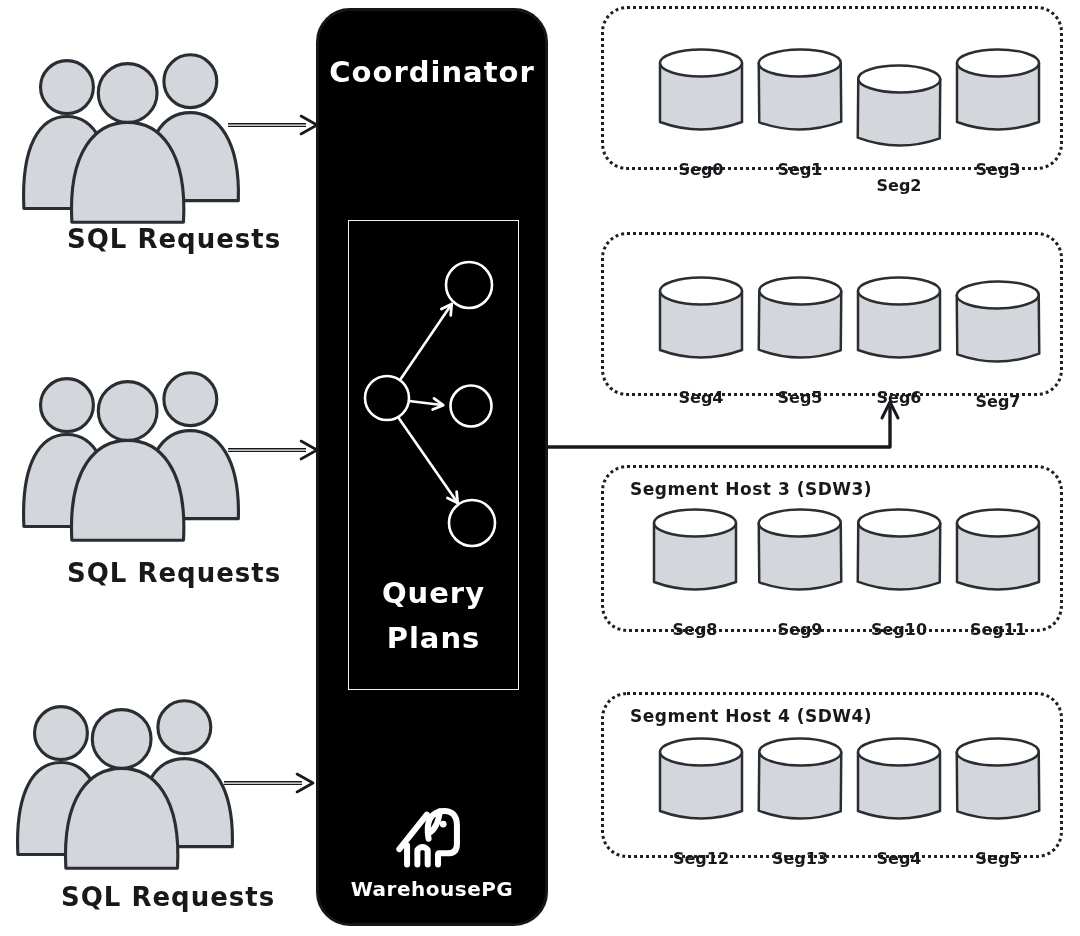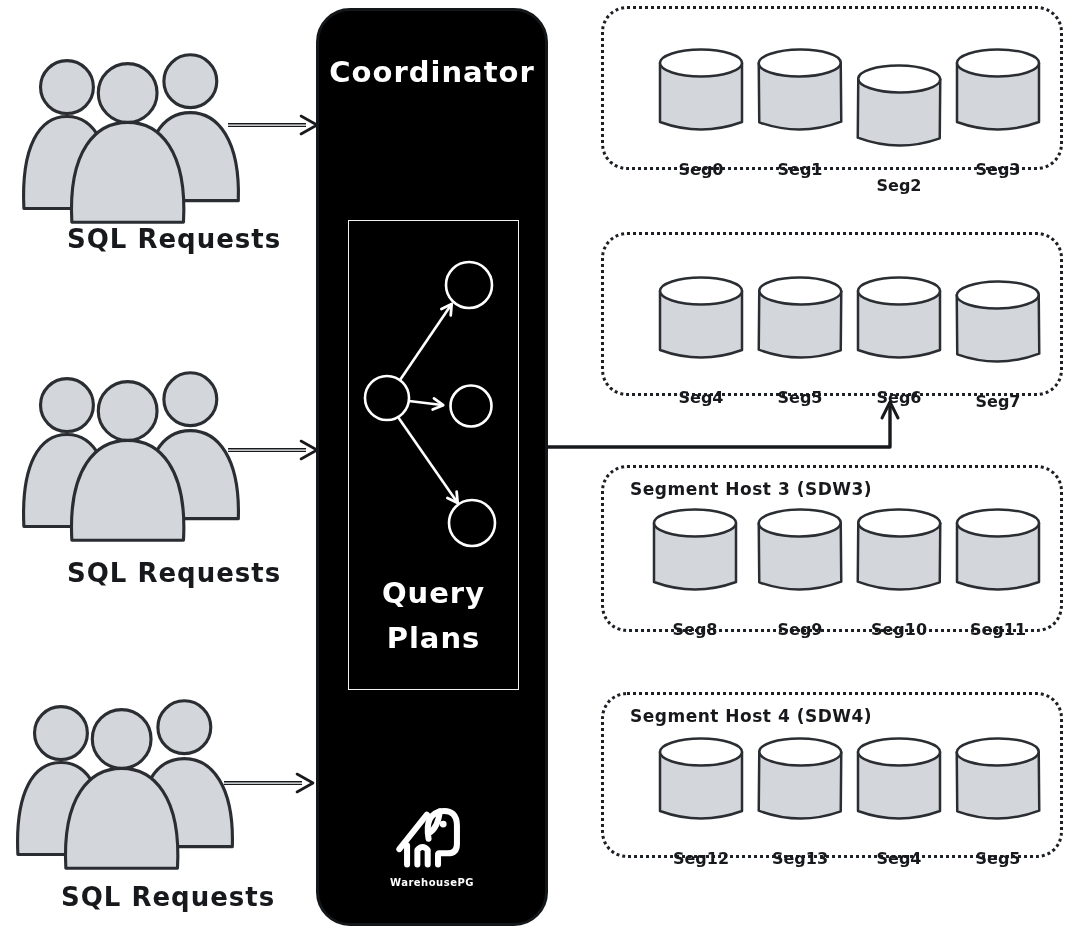--- a/index.html
+++ b/index.html
@@ -27,21 +27,21 @@
   .qp-box{
     position:absolute;left:29px;top:209px;width:169px;height:468px;
     border:1.5px solid rgba(255,255,255,0.95);box-sizing:content-box;
   }
   .qp-label{
     position:absolute;top:350px;left:0;right:0;text-align:center;
     color:#ffffff;font-size:29px;font-weight:600;line-height:45px;letter-spacing:1px;
   }
   .logo-wrap{position:absolute;left:0;right:0;top:788px;text-align:center;}
   .logo-text{
-    margin-top:-2px;color:#ffffff;font-size:10px;font-weight:700;
+    margin-top:-2px;color:#ffffff;font-size:20px;font-weight:700;
     letter-spacing:0.5px;text-align:center;
   }
   
   .host{
     position:absolute;left:601px;width:462px;box-sizing:border-box;
     border:3px dotted #1c1f23;border-radius:26px;background:#ffffff;
   }
   .host-title{
     position:absolute;left:26px;top:11px;font-size:17px;font-weight:600;
     letter-spacing:0.5px;white-space:nowrap;

